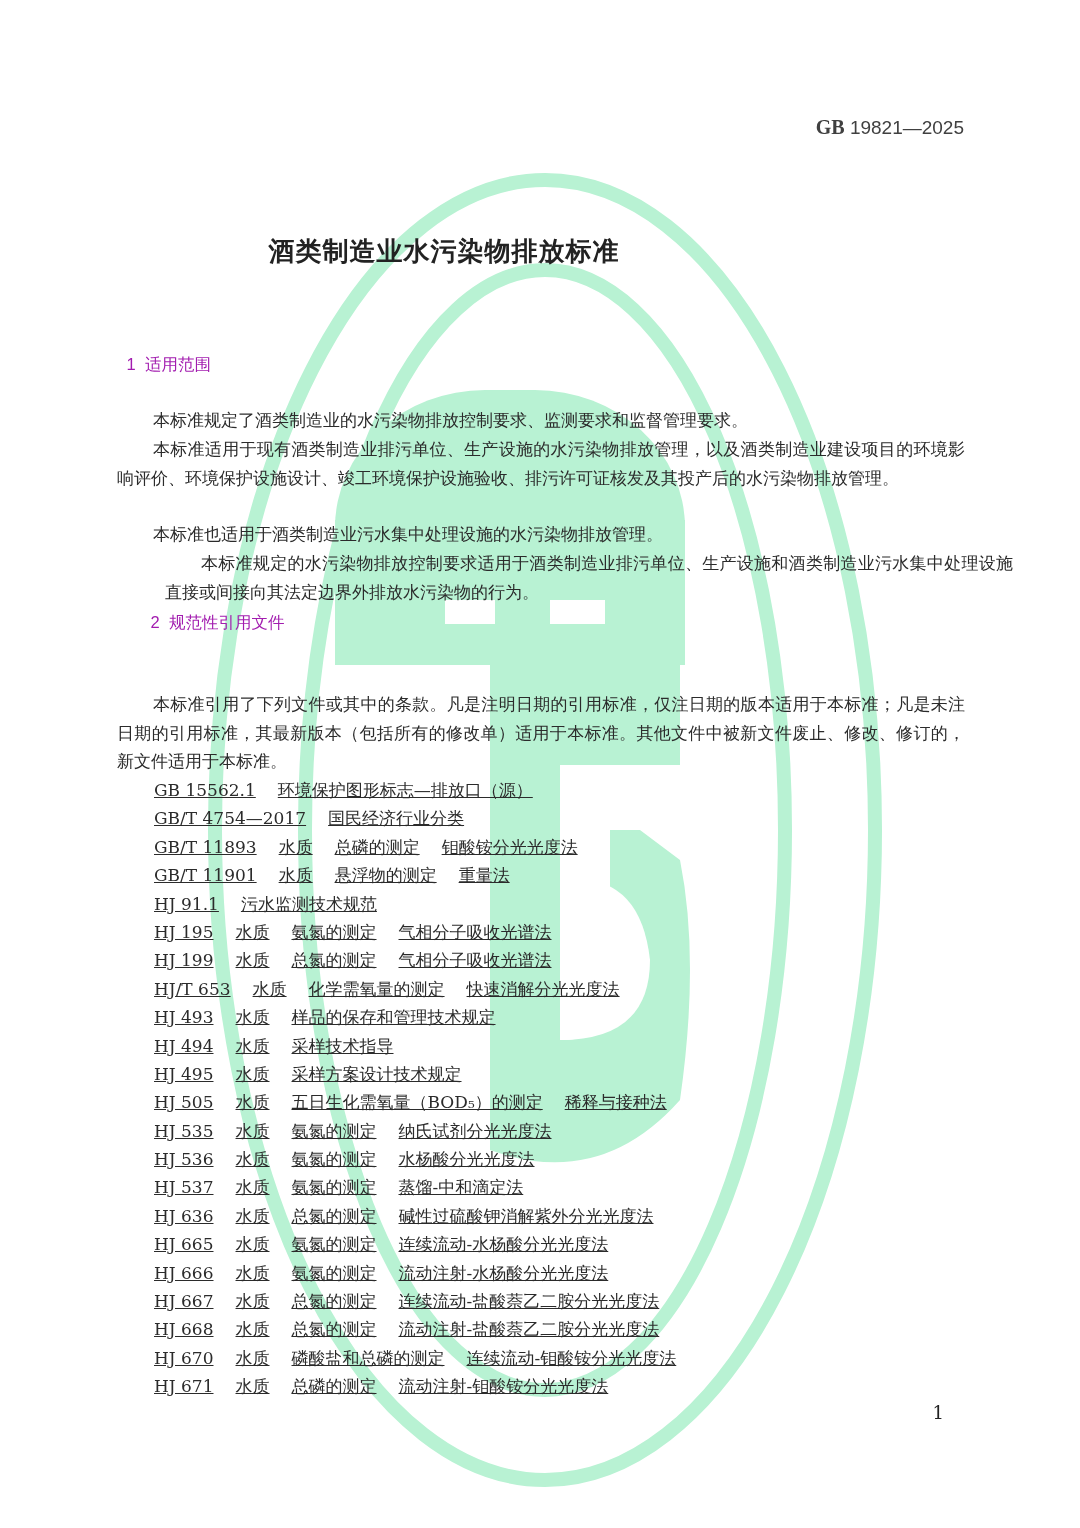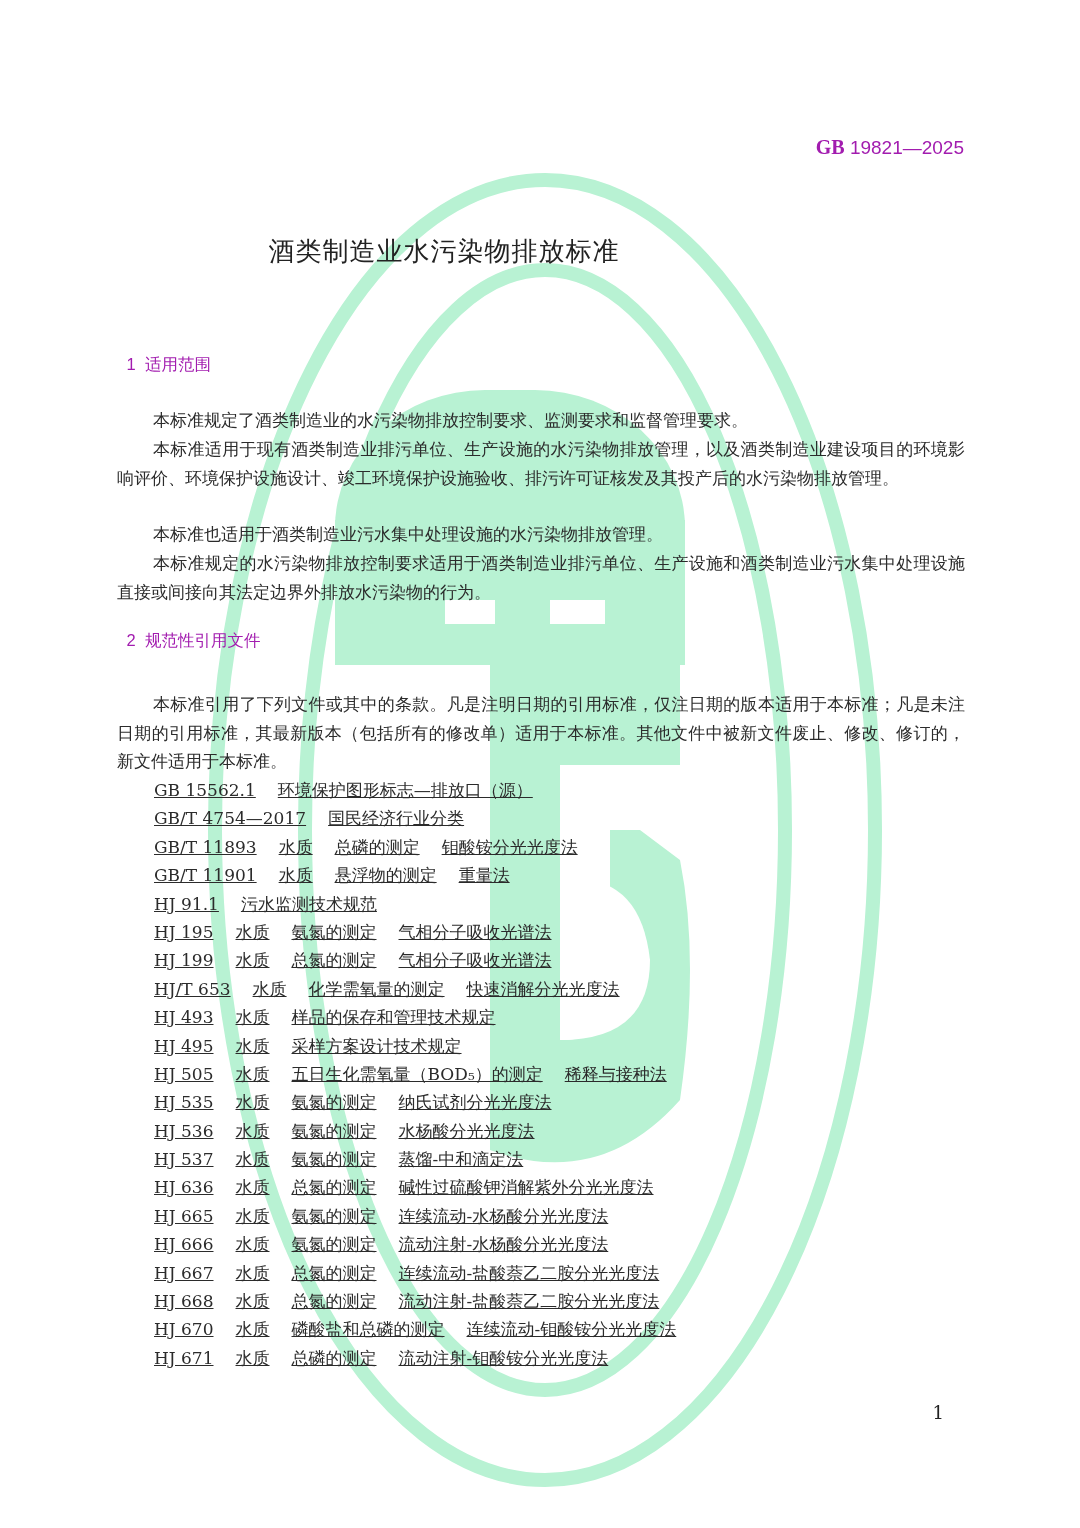--- a/index.html
+++ b/index.html
@@ -3,27 +3,27 @@
   <meta charset="utf-8">
   <style>
     html, body { margin: 0; padding: 0; }
     body {
       width: 1080px; height: 1528px; background: #ffffff; position: relative; overflow: hidden;
       font-family: "DejaVu Serif", "Liberation Serif", serif; color: #2b2b2b;
     }
     .watermark { position: absolute; left: 0; top: 0; width: 1080px; height: 1528px; z-index: 0; pointer-events: none; }
     .page { position: absolute; left: 0; top: 0; width: 1080px; height: 1528px; z-index: 1; }
     .std-code {
-      position: absolute; right: 116px; top: 136px; font-size: 19px; color: #a21caf;
+      position: absolute; right: 116px; top: 116px; font-size: 19px; color: #404040;
       font-family: "Liberation Sans", "DejaVu Sans", sans-serif;
     }
     .std-code b { font-family: "Liberation Serif", serif; font-weight: bold; font-size: 20px; }
     .doc-title {
       position: absolute; left: 0; width: 888px; top: 234px; text-align: center;
-      font-family: "DejaVu Sans", sans-serif; font-size: 26px; color: #222; letter-spacing: 1px;
+      font-family: "DejaVu Sans", sans-serif; font-size: 26px; color: #222; letter-spacing: 1px; font-weight: bold;
     }
     .sec-heading {
       position: absolute; left: 117px; font-family: Liberation Sans, sans-serif; font-size: 16.5px; color: #a21caf; text-align: center;
     }
     .sec-heading .num { display: inline-block; width: 28px; }
     .para {
       position: absolute; left: 117px; width: 848px; font-size: 17px; line-height: 28.5px;
       text-indent: 36px; text-align: justify; color: #2b2b2b;
     }
     .refs { position: absolute; left: 154px; top: 776px; font-size: 17px; line-height: 28.4px; text-decoration: underline; }
@@ -65,38 +65,39 @@
 
   <div class="doc-title">酒类制造业水污染物排放标准</div>
 
   <div class="sec-heading" style="top:354px;">
     <span class="num">1</span><span>适用范围</span>
   </div>
 
   <div class="para" style="top:435px;">本标准适用于现有酒类制造业排污单位、生产设施的水污染物排放管理，以及酒类制造业建设项目的环境影响评价、环境保护设施设计、竣工环境保护设施验收、排污许可证核发及其投产后的水污染物排放管理。</div>
   <div class="para" style="top:406px;">本标准规定了酒类制造业的水污染物排放控制要求、监测要求和监督管理要求。</div>
   <div class="para" style="top:520px;">本标准也适用于酒类制造业污水集中处理设施的水污染物排放管理。</div>
-  <div class="para" style="top:549px;">本标准规定的水污染物排放控制要求适用于酒类制造业排污单位、生产设施和酒类制造业污水集中处理设施直接或间接向其法定边界外排放水污染物的行为。</div>
+  <div class="para" style="top:549px;margin-left:48px;">本标准规定的水污染物排放控制要求适用于酒类制造业排污单位、生产设施和酒类制造业污水集中处理设施直接或间接向其法定边界外排放水污染物的行为。</div>
 
-  <div class="sec-heading" style="top:630px;">
+  <div class="sec-heading" style="top:612px;margin-left:24px;">
     <span class="num">2</span><span>规范性引用文件</span>
   </div>
 
   <div class="para" style="top:690px;">本标准引用了下列文件或其中的条款。凡是注明日期的引用标准，仅注日期的版本适用于本标准；凡是未注日期的引用标准，其最新版本（包括所有的修改单）适用于本标准。其他文件中被新文件废止、修改、修订的，新文件适用于本标准。</div>
 
   <div class="refs">
     <div class="ref"><span class="code">GB 15562.1</span><span>环境保护图形标志—排放口（源）</span></div>
     <div class="ref"><span class="code">GB/T 4754—2017</span><span>国民经济行业分类</span></div>
     <div class="ref"><span class="code">GB/T 11893</span><span>水质</span><span>总磷的测定</span><span>钼酸铵分光光度法</span></div>
     <div class="ref"><span class="code">GB/T 11901</span><span>水质</span><span>悬浮物的测定</span><span>重量法</span></div>
     <div class="ref"><span class="code">HJ 91.1</span><span>污水监测技术规范</span></div>
     <div class="ref"><span class="code">HJ 195</span><span>水质</span><span>氨氮的测定</span><span>气相分子吸收光谱法</span></div>
     <div class="ref"><span class="code">HJ 199</span><span>水质</span><span>总氮的测定</span><span>气相分子吸收光谱法</span></div>
     <div class="ref"><span class="code">HJ/T 653</span><span>水质</span><span>化学需氧量的测定</span><span>快速消解分光光度法</span></div>
     <div class="ref"><span class="code">HJ 493</span><span>水质</span><span>样品的保存和管理技术规定</span></div>
+    <div class="ref"><span class="code">HJ 494</span><span>水质</span><span>采样技术指导</span></div>
     <div class="ref"><span class="code">HJ 495</span><span>水质</span><span>采样方案设计技术规定</span></div>
     <div class="ref"><span class="code">HJ 505</span><span>水质</span><span>五日生化需氧量（BOD₅）的测定</span><span>稀释与接种法</span></div>
     <div class="ref"><span class="code">HJ 535</span><span>水质</span><span>氨氮的测定</span><span>纳氏试剂分光光度法</span></div>
     <div class="ref"><span class="code">HJ 536</span><span>水质</span><span>氨氮的测定</span><span>水杨酸分光光度法</span></div>
     <div class="ref"><span class="code">HJ 537</span><span>水质</span><span>氨氮的测定</span><span>蒸馏-中和滴定法</span></div>
     <div class="ref"><span class="code">HJ 636</span><span>水质</span><span>总氮的测定</span><span>碱性过硫酸钾消解紫外分光光度法</span></div>
     <div class="ref"><span class="code">HJ 665</span><span>水质</span><span>氨氮的测定</span><span>连续流动-水杨酸分光光度法</span></div>
     <div class="ref"><span class="code">HJ 666</span><span>水质</span><span>氨氮的测定</span><span>流动注射-水杨酸分光光度法</span></div>
     <div class="ref"><span class="code">HJ 667</span><span>水质</span><span>总氮的测定</span><span>连续流动-盐酸萘乙二胺分光光度法</span></div>
     <div class="ref"><span class="code">HJ 668</span><span>水质</span><span>总氮的测定</span><span>流动注射-盐酸萘乙二胺分光光度法</span></div>

